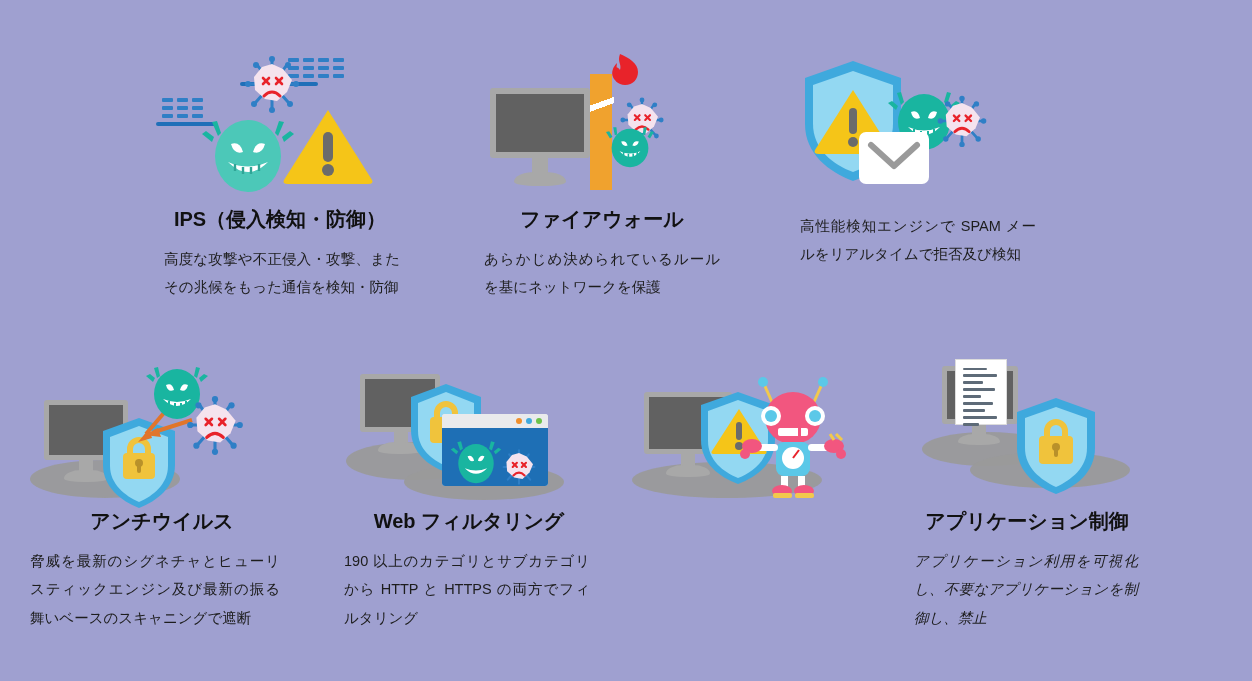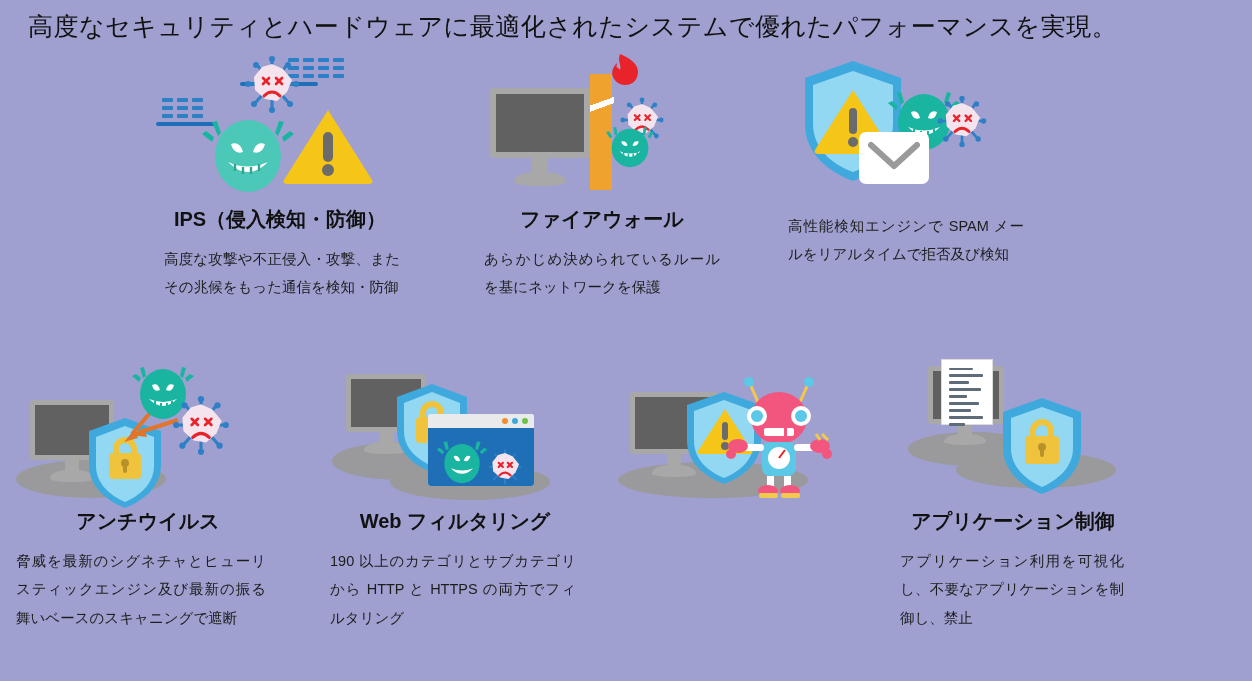--- a/index.html
+++ b/index.html
@@ -80,21 +80,20 @@
   .robot svg{display:block;}
 
   .fire-wall{position:absolute;background:#f0a22e;}
   .flame svg{display:block;}
 </style>
 </head>
 <body>
 
 <div class="page">
 
-  <div class="headline">高度なセキュリティとハードウェアに最適化されたシステムで優れたパフォーマンスを実現。</div>
 
   <div class="row row1">
 
     <div class="card" style="width:260px;margin-right:62px;">
       <div class="art" style="width:260px;">
 
         <div class="abs stream" style="left:138px;top:8px;">
           <div class="dashrow">
               <div class="dash"></div>
               <div class="dash"></div>
@@ -349,27 +348,27 @@
             <path d="M22 42 q8 -8 16 0" stroke="#e8232a" stroke-width="3" fill="none" stroke-linecap="round"></path>
           </svg>
         </div>
 
         <div class="abs envelope" style="left:79px;top:82px;width:70px;height:52px;">
           <svg width="70" height="52" viewBox="0 0 70 52">
             <path d="M12 13 L35 34 L58 13" stroke="#9a9a9a" stroke-width="6" fill="none" stroke-linecap="round" stroke-linejoin="round"></path>
           </svg>
         </div>
       </div>
-      <div class="desc" style="width:236px;margin-left:8px;">高性能検知エンジンで SPAM メールをリアルタイムで拒否及び検知</div>
+      <div class="desc" style="width:236px;margin-left:20px;">高性能検知エンジンで SPAM メールをリアルタイムで拒否及び検知</div>
     </div>
   </div>
 
   <div class="row row2">
 
-    <div class="card" style="width:280px;margin-left:8px;margin-right:32px;">
+    <div class="card" style="width:280px;margin-left:22px;margin-right:32px;">
       <div class="art" style="width:280px;">
         <div class="abs floor" style="left:8px;top:108px;width:150px;height:38px;"></div>
 
         <div class="abs mon-screen" style="left:22px;top:48px;width:84px;height:60px;">
           <div class="mon-inner" style="left:5px;top:5px;right:5px;bottom:5px;"></div>
         </div>
         <div class="abs mon-neck" style="left:57px;top:108px;width:14px;height:16px;"></div>
         <div class="abs mon-base" style="left:42px;top:118px;width:44px;height:12px;"></div>
 
         <div class="abs shield" style="left:78px;top:64px;">
@@ -630,17 +629,17 @@
         <div class="abs" style="left:125px;top:62px;">
           <svg width="46" height="54" viewBox="0 0 46 54">
             <path d="M14 24 v-7 a9 9 0 0 1 18 0 v7" stroke="#f0c33c" stroke-width="6" fill="none"></path>
             <rect x="6" y="22" width="34" height="28" rx="4" fill="#f0c33c"></rect>
             <circle cx="23" cy="33" r="4" fill="#b9912a"></circle>
             <rect x="21" y="34" width="4" height="9" rx="2" fill="#b9912a"></rect>
           </svg>
         </div>
       </div>
       <div class="title">アプリケーション制御</div>
-      <div class="desc" style="width:224px;margin-left:6px;">アプリケーション利用を可視化し、不要なアプリケーションを制御し、禁止</div>
+      <div class="desc" style="width:224px;margin-left:6px;font-style:italic;">アプリケーション利用を可視化し、不要なアプリケーションを制御し、禁止</div>
     </div>
   </div>
 
 </div>
 
 </body></html>

